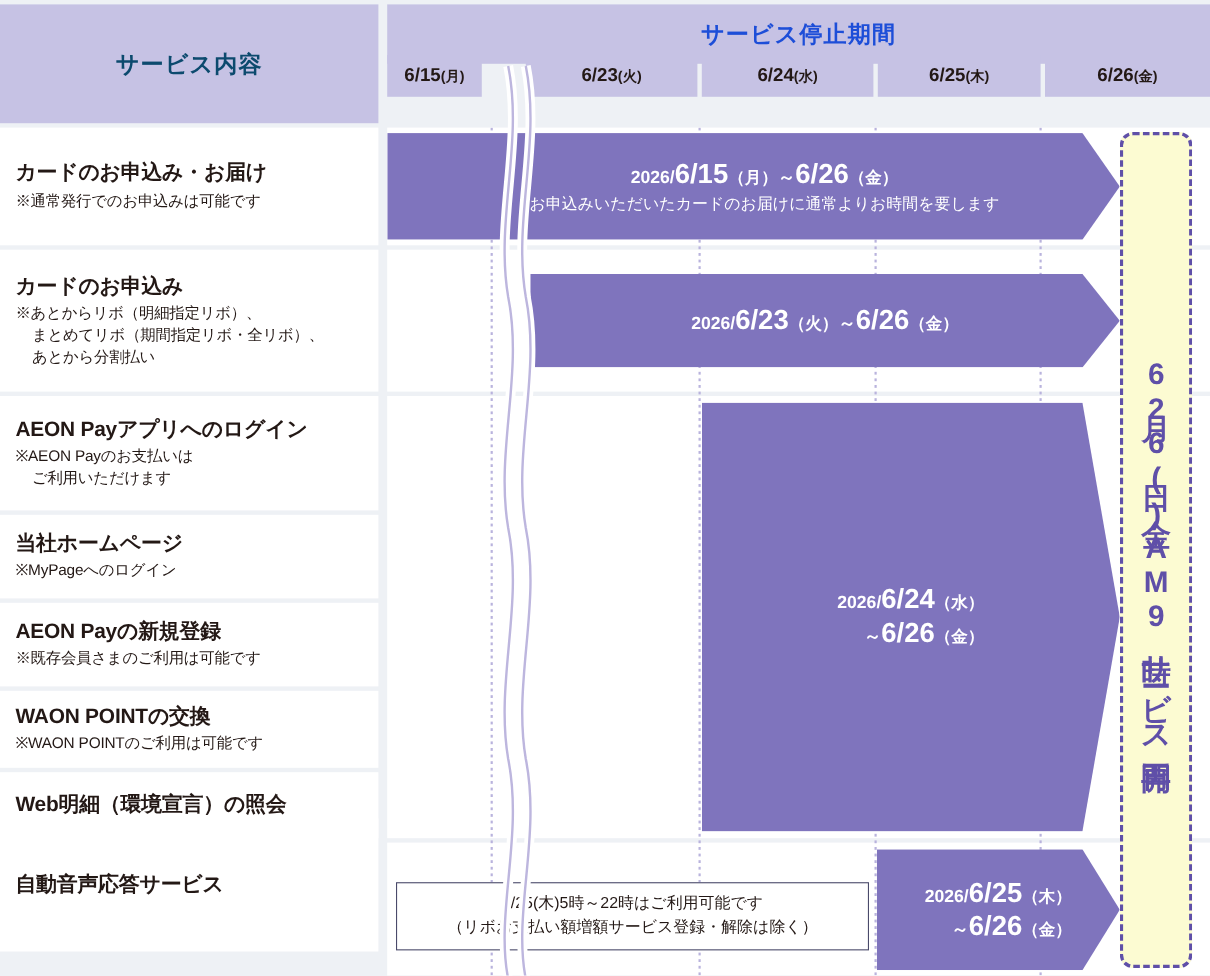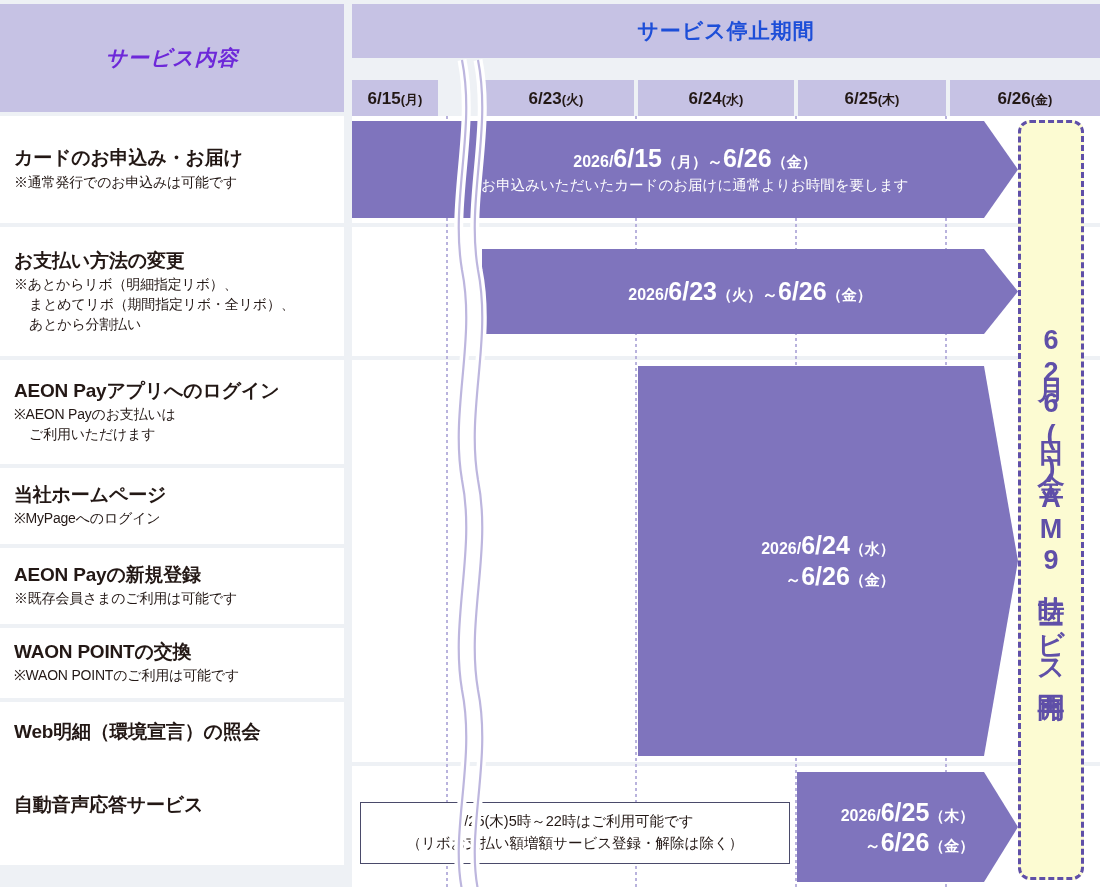--- a/index.html
+++ b/index.html
@@ -16,36 +16,35 @@
   }
 
   
   .hdr-left {
     position: absolute; left: 0; top: 4px;
     width: 344px; height: 108px;
     background: #c6c2e4;
     display: flex; align-items: center; justify-content: center;
   }
   .hdr-left span {
-    font-size: 21px; font-weight: bold; color: #6d28d9;
+    font-size: 21px; font-weight: bold; color: #0c4a6e;
     letter-spacing: 1px;
-    font-style: italic;
   }
   .hdr-right-title {
     position: absolute; left: 352px; top: 4px;
     width: 748px; height: 54px;
     background: #c6c2e4;
     display: flex; align-items: center; justify-content: center;
   }
   .hdr-right-title span {
     font-size: 21px; font-weight: bold; color: #1d4ed8;
     letter-spacing: 1px;
   }
   .hdr-date {
-    position: absolute; top: 80px; height: 38px;
+    position: absolute; top: 50px; height: 38px;
     background: #c6c2e4;
     display: flex; align-items: center; justify-content: center;
   }
   .hdr-date span {
     font-size: 17px; font-weight: bold; color: #231815;
   }
   .hdr-date .sm { font-size: 13px; }
 
   
   .svc {
@@ -161,21 +160,21 @@
   <div class="hdr-date" style="left:950px; width:150px;">
     <span><span>6/26</span><span class="sm">(金)</span></span>
   </div>
 
   <div class="svc" style="top:116px; height:107px;">
     <div class="t">カードのお申込み・お届け</div>
     <div class="n"><span>※通常発行でのお申込みは可能です</span></div>
   </div>
 
   <div class="svc" style="top:227px; height:129px;">
-    <div class="t">お支払い方法の変更</div>
+    <div class="t">カードのお申込み</div>
     <div class="n">
       <span>※あとからリボ（明細指定リボ）、</span>
       <span class="ind">まとめてリボ（期間指定リボ・全リボ）、</span>
       <span class="ind">あとから分割払い</span>
     </div>
   </div>
 
   <div class="svc" style="top:360px; height:104px;">
     <div class="t">AEON Payアプリへのログイン</div>
     <div class="n">

